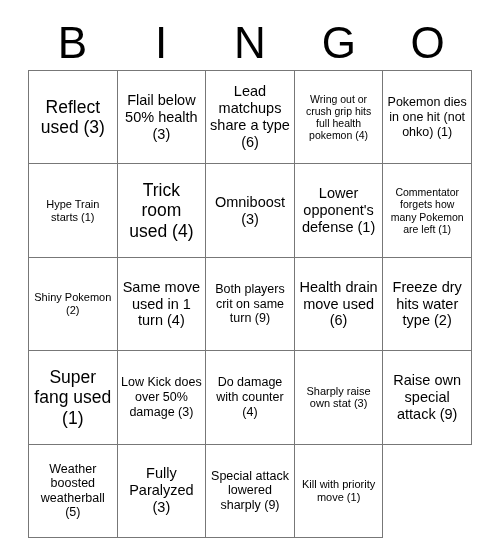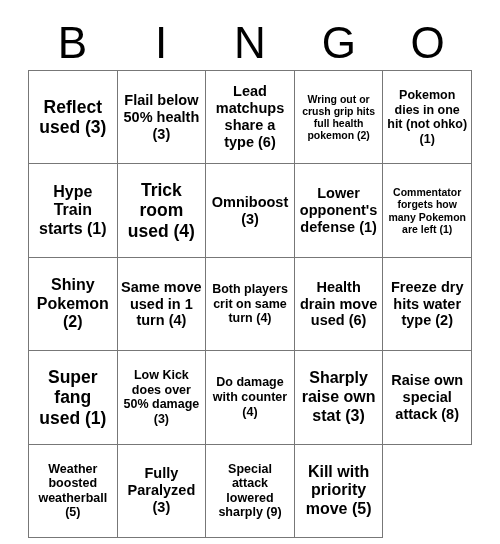--- a/index.html
+++ b/index.html
@@ -45,21 +45,20 @@
     top: 70px;
     width: 444px;
     height: 468px;
     display: grid;
     grid-template-columns: repeat(5, 1fr);
     grid-template-rows: repeat(5, 1fr);
     border-top: 1px solid #777777;
     border-left: 1px solid #777777;
     box-sizing: border-box;
     background: #ffffff;
-    font-weight: bold;
   }
   .cell {
     border-right: 1px solid #777777;
     border-bottom: 1px solid #777777;
     box-sizing: border-box;
     display: flex;
     align-items: center;
     justify-content: center;
     text-align: center;
     padding: 2px 3px;
@@ -67,21 +66,21 @@
   }
   .cell-text {
     display: block;
     width: 100%;
     line-height: 1.17;
     word-wrap: break-word;
     hyphens: none;
   }
   
   .fs-xl  { font-size: 17.5px; }
-  .fs-lg  { font-size: 16px; }
+  .fs-lg  { font-size: 11px; }
   .fs-md  { font-size: 14.5px; }
   .fs-sm  { font-size: 12.5px; }
   .fs-xs  { font-size: 10.5px; }
 </style>
 </head>
 <body>
 
 <div class="card">
 
   <div class="header-row">
@@ -96,21 +95,21 @@
       <div class="cell">
         <span class="cell-text fs-xl">Reflect used (3)</span>
       </div>
       <div class="cell">
         <span class="cell-text fs-md">Flail below 50% health (3)</span>
       </div>
       <div class="cell">
         <span class="cell-text fs-md">Lead matchups share a type (6)</span>
       </div>
       <div class="cell">
-        <span class="cell-text fs-xs">Wring out or crush grip hits full health pokemon (2)</span>
+        <span class="cell-text fs-xs">Wring out or crush grip hits full health pokemon (4)</span>
       </div>
       <div class="cell">
         <span class="cell-text fs-sm">Pokemon dies in one hit (not ohko) (1)</span>
       </div>
       <div class="cell">
         <span class="cell-text fs-lg">Hype Train starts (1)</span>
       </div>
       <div class="cell">
         <span class="cell-text fs-xl">Trick room used (4)</span>
       </div>
@@ -123,50 +122,50 @@
       <div class="cell">
         <span class="cell-text fs-xs">Commentator forgets how many Pokemon are left (1)</span>
       </div>
       <div class="cell">
         <span class="cell-text fs-lg">Shiny Pokemon (2)</span>
       </div>
       <div class="cell">
         <span class="cell-text fs-md">Same move used in 1 turn (4)</span>
       </div>
       <div class="cell">
-        <span class="cell-text fs-sm">Both players crit on same turn (4)</span>
+        <span class="cell-text fs-sm">Both players crit on same turn (9)</span>
       </div>
       <div class="cell">
         <span class="cell-text fs-md">Health drain move used (6)</span>
       </div>
       <div class="cell">
         <span class="cell-text fs-md">Freeze dry hits water type (2)</span>
       </div>
       <div class="cell">
         <span class="cell-text fs-xl">Super fang used (1)</span>
       </div>
       <div class="cell">
         <span class="cell-text fs-sm">Low Kick does over 50% damage (3)</span>
       </div>
       <div class="cell">
         <span class="cell-text fs-sm">Do damage with counter (4)</span>
       </div>
       <div class="cell">
         <span class="cell-text fs-lg">Sharply raise own stat (3)</span>
       </div>
       <div class="cell">
-        <span class="cell-text fs-md">Raise own special attack (8)</span>
+        <span class="cell-text fs-md">Raise own special attack (9)</span>
       </div>
       <div class="cell">
         <span class="cell-text fs-sm">Weather boosted weatherball (5)</span>
       </div>
       <div class="cell">
         <span class="cell-text fs-md">Fully Paralyzed (3)</span>
       </div>
       <div class="cell">
         <span class="cell-text fs-sm">Special attack lowered sharply (9)</span>
       </div>
       <div class="cell">
-        <span class="cell-text fs-lg">Kill with priority move (5)</span>
+        <span class="cell-text fs-lg">Kill with priority move (1)</span>
       </div>
     </div>
 
 </div>
 
 </body></html>

